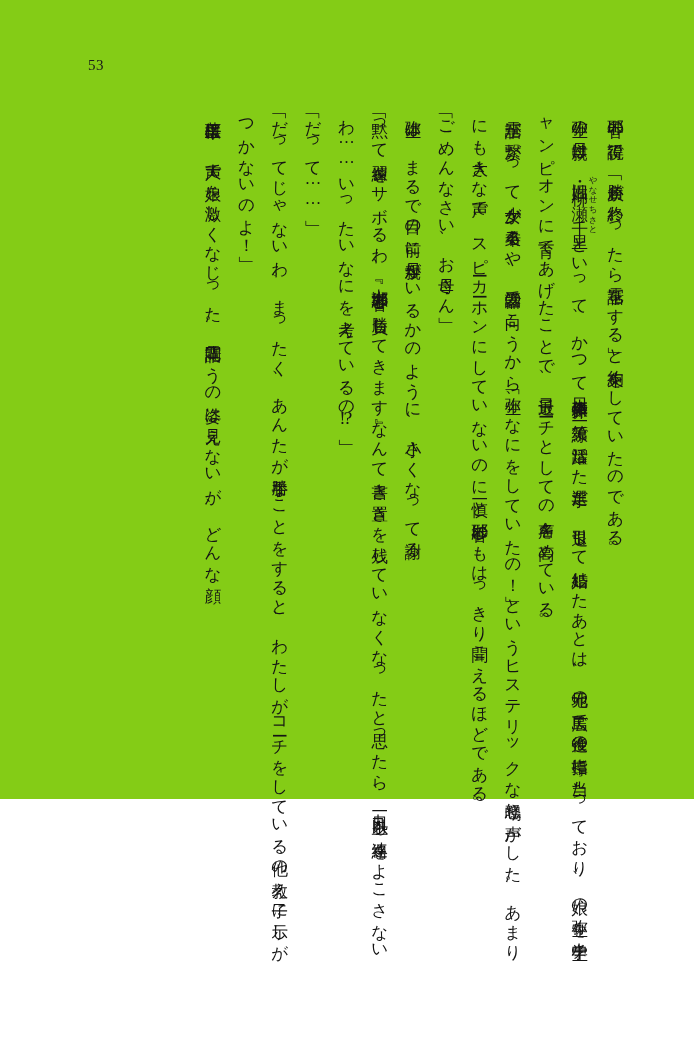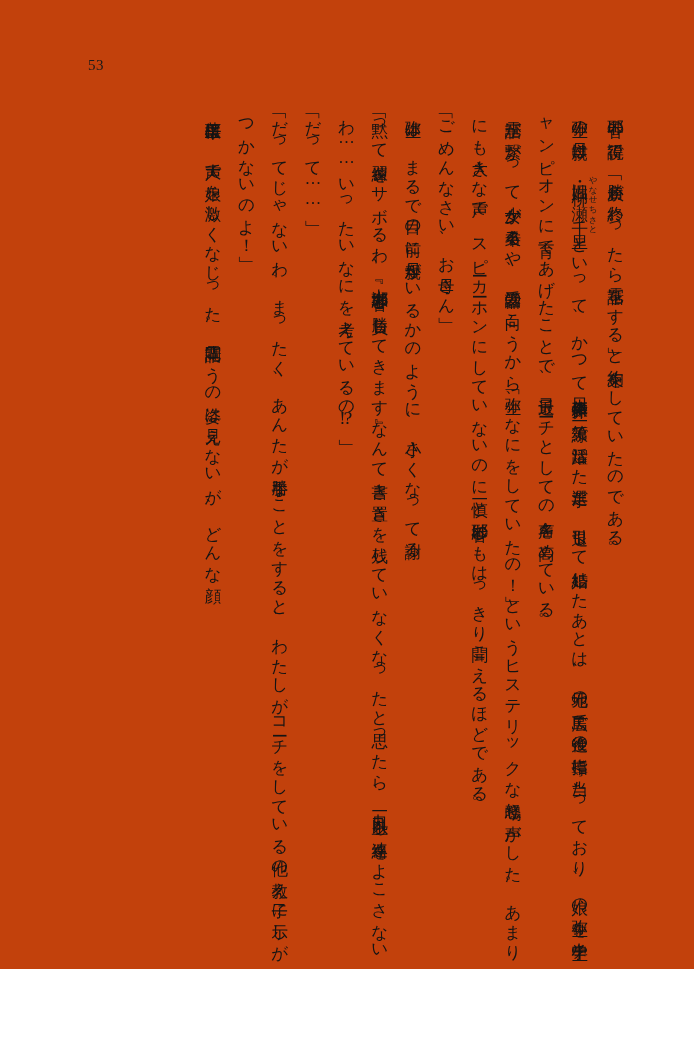--- a/index.html
+++ b/index.html
@@ -11,22 +11,22 @@
     width: 694px;
     height: 1050px;
     font-family: "Liberation Serif", "DejaVu Serif", serif;
     color: #111111;
     overflow: hidden;
     position: relative;
   }
   #page {
     position: relative;
     width: 694px;
-    height: 969px;
-    background: #c2410c;
+    height: 799px;
+    background: #84cc16;
     box-sizing: border-box;
   }
   #page-number {
     position: absolute;
     top: 57px;
     left: 88px;
     font-size: 15px;
     font-family: "Liberation Serif", "DejaVu Serif", serif;
     color: #1a1a1a;
     letter-spacing: 0.5px;

